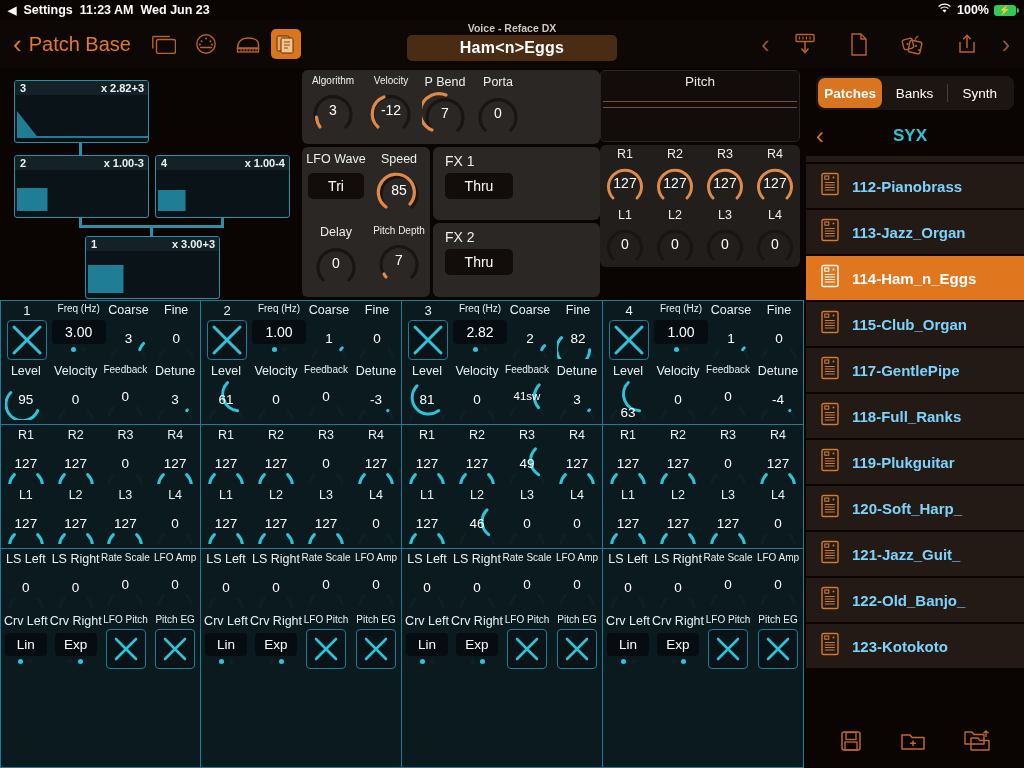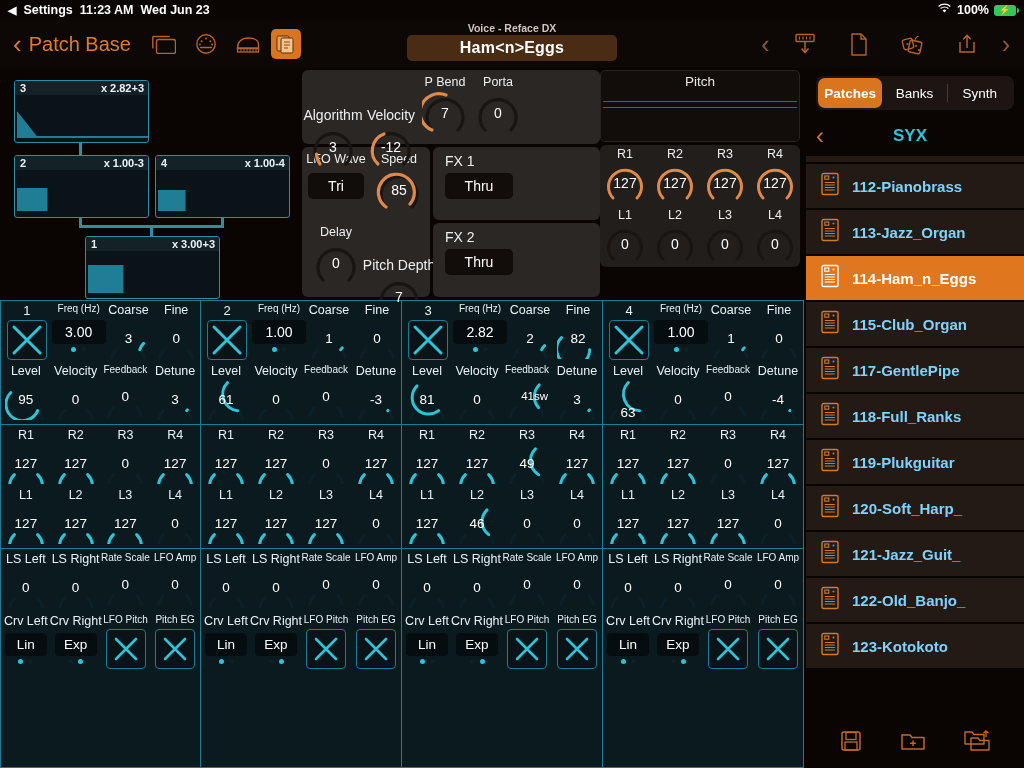--- a/index.html
+++ b/index.html
@@ -73,21 +73,21 @@
   }
   .ob-graph { position: relative; height: 100%; }
   .ob-graph svg { display: block; width: 100%; height: 100%; }
   .conn { position: absolute; background: #2a8fa8; }
 
   
   .ctrls { width: 300px; padding: 2px 0 0 2px; }
   .panel { background: #2a2725; border-radius: 6px; }
   .knobcell { display: flex; flex-direction: column; align-items: center; }
   .knob-label { font-size: 12.5px; color: #efefef; margin-bottom: 1px; white-space: nowrap; }
-  .knob-label.sm { font-size: 14px; margin-top: 32px; }
+  .knob-label.sm { font-size: 10px; }
   .knob { position: relative; display: flex; align-items: center; justify-content: center; }
   .knob svg { position: absolute; inset: 0; }
   .knob .kval {
     position: relative; color: #fff; font-size: 14px; font-weight: 500; z-index: 2;
   }
   .pill {
     background: #120d0a; color: #fff; border-radius: 5px;
     font-size: 14px; text-align: center; padding: 5px 0; min-width: 60px;
   }
   .dots { display: flex; gap: 5px; justify-content: center; margin-top: 3px; }
@@ -1076,21 +1076,21 @@
                   <div class="op-lbl ">Velocity</div>
                   <div class="knob cyknob" style="width:42px;height:42px;">
                     <svg viewBox="0 0 42 42">
                       <path d="M 32.67 32.67 A 16.5 16.5 0 1 1 9.33 32.67" fill="none" stroke="#0d2027" stroke-width="3" stroke-linecap="round"></path>
                     </svg>
                     <span class="kval ">0</span>
                   </div>
                 </div>
                 <div class="op-cell" style="width:50px;">
                   <div class="op-lbl sm">Feedback</div>
-                  <div class="knob cyknob" style="width:42px;height:42px;justify-content:flex-end;">
+                  <div class="knob cyknob" style="width:42px;height:42px;">
                     <svg viewBox="0 0 42 42">
                       <path d="M 32.67 32.67 A 16.5 16.5 0 1 1 9.33 32.67" fill="none" stroke="#0d2027" stroke-width="3" stroke-linecap="round"></path>
                       <path d="M 32.67 32.67 A 16.5 16.5 0 0 1 33.23 9.92" fill="none" stroke="#2ec4d8" stroke-width="3" stroke-linecap="round"></path>
                     </svg>
                     <span class="kval small">41sw</span>
                   </div>
                 </div>
                 <div class="op-cell" style="width:50px;">
                   <div class="op-lbl ">Detune</div>
                   <div class="knob cyknob" style="width:42px;height:42px;">

